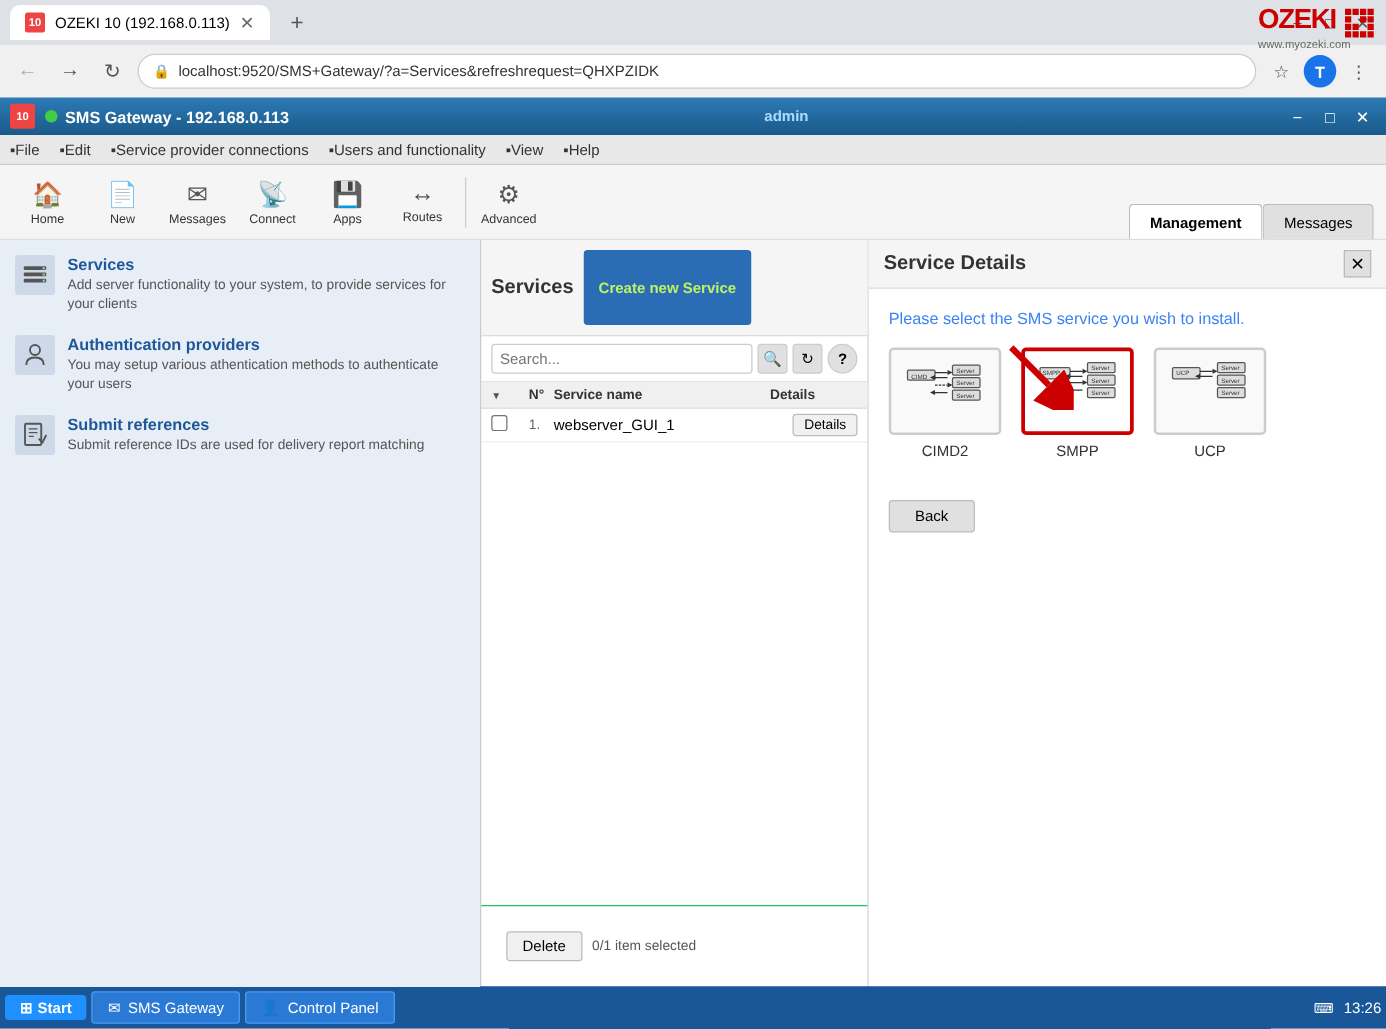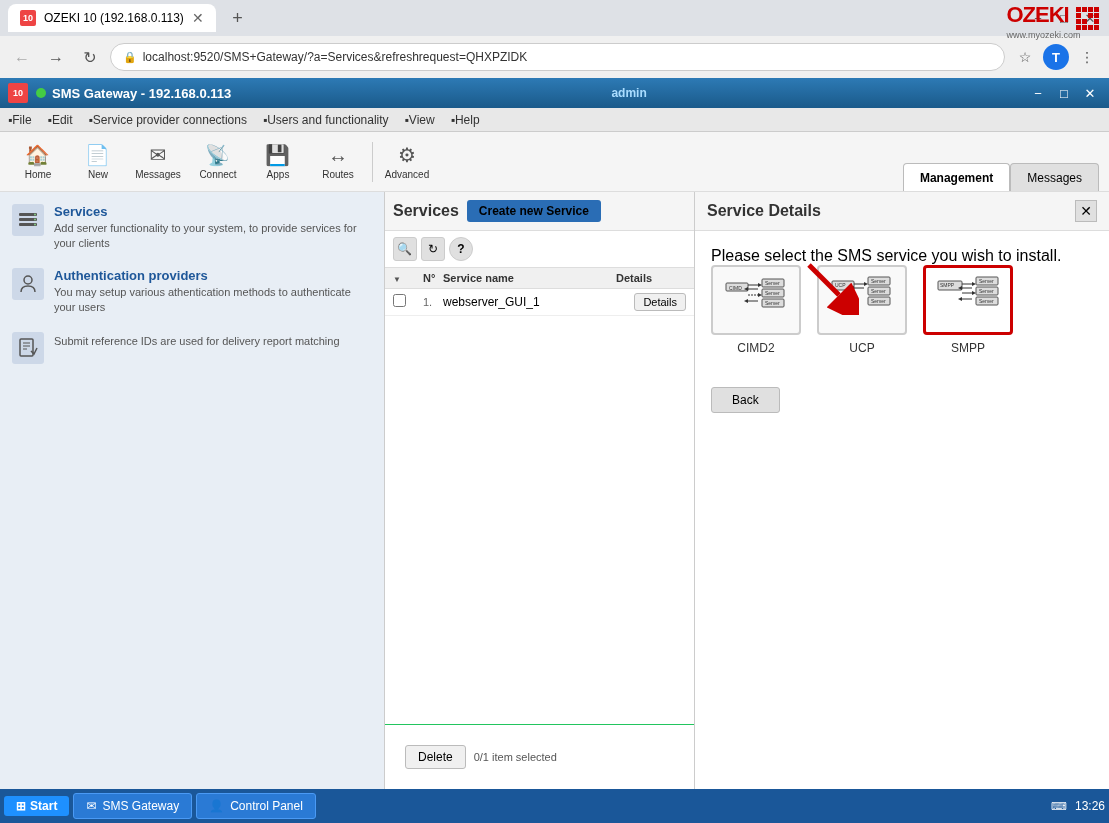--- a/index.html
+++ b/index.html
@@ -57,21 +57,21 @@
     .sidebar-section { margin-bottom: 16px; display: flex; gap: 10px; align-items: flex-start; }
     .sidebar-icon { width: 32px; height: 32px; background: #cdd8e8; border-radius: 3px; display: flex; align-items: center; justify-content: center; flex-shrink: 0; font-size: 16px; color: #555; }
     .sidebar-content { flex: 1; }
     .sidebar-title { color: #1e5799; font-size: 13px; font-weight: bold; cursor: pointer; }
     .sidebar-desc { color: #555; font-size: 11px; line-height: 1.4; margin-top: 2px; }
 
     
     .services-panel { width: 310px; background: white; border-right: 1px solid #ccc; display: flex; flex-direction: column; }
     .services-header { display: flex; align-items: center; padding: 8px; gap: 8px; border-bottom: 1px solid #ddd; background: #f5f5f5; }
     .services-title { font-size: 16px; font-weight: bold; color: #333; }
-    .create-btn { background: #2a6db5; color: #000000; border: none; padding: 4px 12px; border-radius: 3px; cursor: pointer; font-size: 12px; font-weight: bold; }
+    .create-btn { background: #2a6db5; color: #bef264; border: none; padding: 23px 12px; border-radius: 3px; cursor: pointer; font-size: 12px; font-weight: bold; }
     .search-bar { display: flex; align-items: center; padding: 6px 8px; gap: 4px; border-bottom: 1px solid #ddd; }
     .search-input { flex: 1; height: 24px; border: 1px solid #ccc; border-radius: 3px; padding: 0 6px; font-size: 12px; }
     .search-btn { width: 24px; height: 24px; background: #e0e0e0; border: 1px solid #ccc; border-radius: 3px; display: flex; align-items: center; justify-content: center; cursor: pointer; font-size: 12px; }
     .help-btn { width: 24px; height: 24px; background: #e0e0e0; border: 1px solid #ccc; border-radius: 50%; display: flex; align-items: center; justify-content: center; cursor: pointer; font-size: 12px; font-weight: bold; }
     .table-header { display: flex; align-items: center; padding: 4px 8px; background: #f0f0f0; border-bottom: 1px solid #ddd; font-size: 11px; font-weight: bold; color: #333; }
     .table-header-check { width: 30px; }
     .table-header-num { width: 20px; }
     .table-header-name { flex: 1; }
     .table-header-details { width: 70px; }
     .table-row { display: flex; align-items: center; padding: 4px 8px; border-bottom: 1px solid #eee; }
@@ -82,21 +82,21 @@
     .services-footer { margin-top: auto; padding: 20px; border-top: 1px solid #22c55e; display: flex; align-items: center; gap: 8px; }
     .delete-btn { background: #f0f0f0; border: 1px solid #bbb; border-radius: 3px; padding: 4px 12px; cursor: pointer; font-size: 12px; }
     .footer-status { color: #555; font-size: 11px; }
 
     
     .service-details { flex: 1; background: white; display: flex; flex-direction: column; }
     .details-titlebar { display: flex; align-items: center; padding: 8px 12px; border-bottom: 1px solid #ddd; background: #f5f5f5; }
     .details-title { font-size: 16px; font-weight: bold; color: #333; flex: 1; }
     .details-close { width: 22px; height: 22px; background: #e0e0e0; border: 1px solid #bbb; display: flex; align-items: center; justify-content: center; cursor: pointer; font-size: 14px; }
     .details-body { padding: 16px; flex: 1; }
-    .details-instruction { color: #000000; font-size: 16px; }
+    .details-instruction { color: #3b82f6; font-size: 13px; margin-bottom: 16px; }
     .service-option { display: flex; flex-direction: column; align-items: center; gap: 6px; cursor: pointer; }
     .service-option-box { width: 90px; height: 70px; border: 2px solid #ccc; border-radius: 4px; background: #f9f9f9; display: flex; align-items: center; justify-content: center; position: relative; }
     .service-option-box.selected { border: 3px solid #cc0000; background: #fff; }
     .service-option-label { font-size: 12px; color: #333; font-weight: normal; }
 
     
     .back-btn { background: #e0e0e0; border: 1px solid #bbb; border-radius: 3px; padding: 5px 20px; cursor: pointer; font-size: 12px; margin-top: 16px; }
 
     
     .taskbar { background: #1a5799; height: 34px; display: flex; align-items: center; padding: 0 4px; gap: 4px; margin-top: auto; }
@@ -268,33 +268,35 @@
         <div class="sidebar-icon">
           <svg width="22" height="22" viewBox="0 0 22 22">
             <rect x="3" y="2" width="13" height="17" rx="1" fill="none" stroke="#555" stroke-width="1.5"></rect>
             <line x1="6" y1="6" x2="13" y2="6" stroke="#555" stroke-width="1"></line>
             <line x1="6" y1="9" x2="13" y2="9" stroke="#555" stroke-width="1"></line>
             <line x1="6" y1="12" x2="10" y2="12" stroke="#555" stroke-width="1"></line>
             <polyline points="14,14 17,17 20,11" fill="none" stroke="#555" stroke-width="1.5"></polyline>
           </svg>
         </div>
         <div class="sidebar-content">
+          <div class="sidebar-title">Submit references</div>
           <div class="sidebar-desc">Submit reference IDs are used for delivery report matching</div>
         </div>
       </div>
 
       <div class="sidebar-arrow">◀</div>
     </div>
 
     <div class="services-panel">
       <div class="services-header">
         <span class="services-title">Services</span>
         <button class="create-btn">Create new Service</button>
       </div>
       <div class="search-bar">
+        <input class="search-input" type="text" placeholder="Search..." style="">
         <div class="search-btn">🔍</div>
         <div class="search-btn">↻</div>
         <div class="help-btn">?</div>
       </div>
       <div class="table-header">
         <div class="table-header-check">
           <span class="sort-icon">▼</span>
         </div>
         <div class="table-header-num">N°</div>
         <div class="table-header-name">Service name</div>
@@ -354,40 +356,20 @@
                 <line x1="24" y1="20" x2="34" y2="20" stroke="#333" stroke-width="1" stroke-dasharray="2,1"></line>
                 <polygon points="34,18 38,20 34,22" fill="#333"></polygon>
                 <line x1="24" y1="26" x2="34" y2="26" stroke="#333" stroke-width="1"></line>
                 <polygon points="24,24 20,26 24,28" fill="#333"></polygon>
               </svg>
             </div>
             <span class="service-option-label">CIMD2</span>
           </div>
 
           <div class="service-option">
-            <div class="service-option-box">
-              <svg width="65" height="50" viewBox="0 0 65 50">
-                <rect x="2" y="6" width="22" height="9" rx="1" fill="#ddd" stroke="#555" stroke-width="1"></rect>
-                <text x="5" y="12" font-size="5" fill="#333">UCP</text>
-                <line x1="24" y1="9" x2="34" y2="9" stroke="#333" stroke-width="1"></line>
-                <polygon points="34,7 38,9 34,11" fill="#333"></polygon>
-                <line x1="24" y1="13" x2="34" y2="13" stroke="#333" stroke-width="1"></line>
-                <polygon points="24,11 20,13 24,15" fill="#333"></polygon>
-                <rect x="38" y="2" width="22" height="8" rx="1" fill="#ddd" stroke="#555" stroke-width="1"></rect>
-                <text x="41" y="8" font-size="5" fill="#333">Server</text>
-                <rect x="38" y="12" width="22" height="8" rx="1" fill="#ddd" stroke="#555" stroke-width="1"></rect>
-                <text x="41" y="18" font-size="5" fill="#333">Server</text>
-                <rect x="38" y="22" width="22" height="8" rx="1" fill="#ddd" stroke="#555" stroke-width="1"></rect>
-                <text x="41" y="28" font-size="5" fill="#333">Server</text>
-              </svg>
-            </div>
-            <span class="service-option-label">UCP</span>
-          </div>
-
-          <div class="service-option">
             <div class="service-option-box selected">
               <svg width="65" height="50" viewBox="0 0 65 50">
                 <rect x="2" y="6" width="24" height="9" rx="1" fill="#ddd" stroke="#555" stroke-width="1"></rect>
                 <text x="4" y="12" font-size="5" fill="#333">SMPP</text>
                 <line x1="26" y1="9" x2="36" y2="9" stroke="#333" stroke-width="1"></line>
                 <polygon points="36,7 40,9 36,11" fill="#333"></polygon>
                 <line x1="26" y1="13" x2="36" y2="13" stroke="#333" stroke-width="1"></line>
                 <polygon points="26,11 22,13 26,15" fill="#333"></polygon>
                 <rect x="40" y="2" width="22" height="8" rx="1" fill="#ddd" stroke="#555" stroke-width="1"></rect>
                 <text x="43" y="8" font-size="5" fill="#333">Server</text>
@@ -396,20 +378,40 @@
                 <rect x="40" y="22" width="22" height="8" rx="1" fill="#ddd" stroke="#555" stroke-width="1"></rect>
                 <text x="43" y="28" font-size="5" fill="#333">Server</text>
                 <line x1="26" y1="18" x2="36" y2="18" stroke="#333" stroke-width="1"></line>
                 <polygon points="36,16 40,18 36,20" fill="#333"></polygon>
                 <line x1="26" y1="24" x2="36" y2="24" stroke="#333" stroke-width="1"></line>
                 <polygon points="26,22 22,24 26,26" fill="#333"></polygon>
               </svg>
             </div>
             <span class="service-option-label">SMPP</span>
           </div>
+
+          <div class="service-option">
+            <div class="service-option-box">
+              <svg width="65" height="50" viewBox="0 0 65 50">
+                <rect x="2" y="6" width="22" height="9" rx="1" fill="#ddd" stroke="#555" stroke-width="1"></rect>
+                <text x="5" y="12" font-size="5" fill="#333">UCP</text>
+                <line x1="24" y1="9" x2="34" y2="9" stroke="#333" stroke-width="1"></line>
+                <polygon points="34,7 38,9 34,11" fill="#333"></polygon>
+                <line x1="24" y1="13" x2="34" y2="13" stroke="#333" stroke-width="1"></line>
+                <polygon points="24,11 20,13 24,15" fill="#333"></polygon>
+                <rect x="38" y="2" width="22" height="8" rx="1" fill="#ddd" stroke="#555" stroke-width="1"></rect>
+                <text x="41" y="8" font-size="5" fill="#333">Server</text>
+                <rect x="38" y="12" width="22" height="8" rx="1" fill="#ddd" stroke="#555" stroke-width="1"></rect>
+                <text x="41" y="18" font-size="5" fill="#333">Server</text>
+                <rect x="38" y="22" width="22" height="8" rx="1" fill="#ddd" stroke="#555" stroke-width="1"></rect>
+                <text x="41" y="28" font-size="5" fill="#333">Server</text>
+              </svg>
+            </div>
+            <span class="service-option-label">UCP</span>
+          </div>
         </div>
 
         <div style="margin-top:16px;">
           <button class="back-btn">Back</button>
         </div>
       </div>
     </div>
   </div>
 
   <div class="taskbar">

